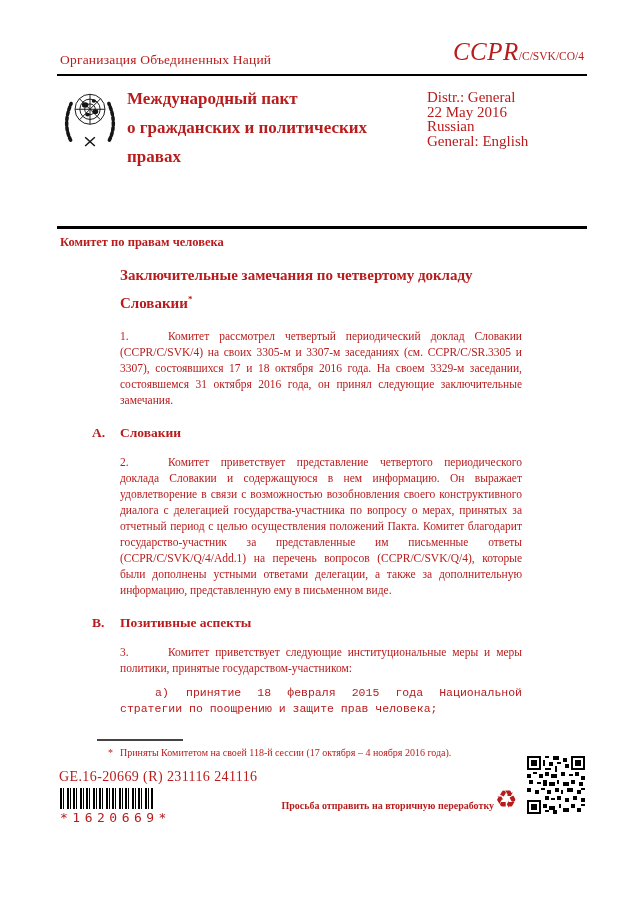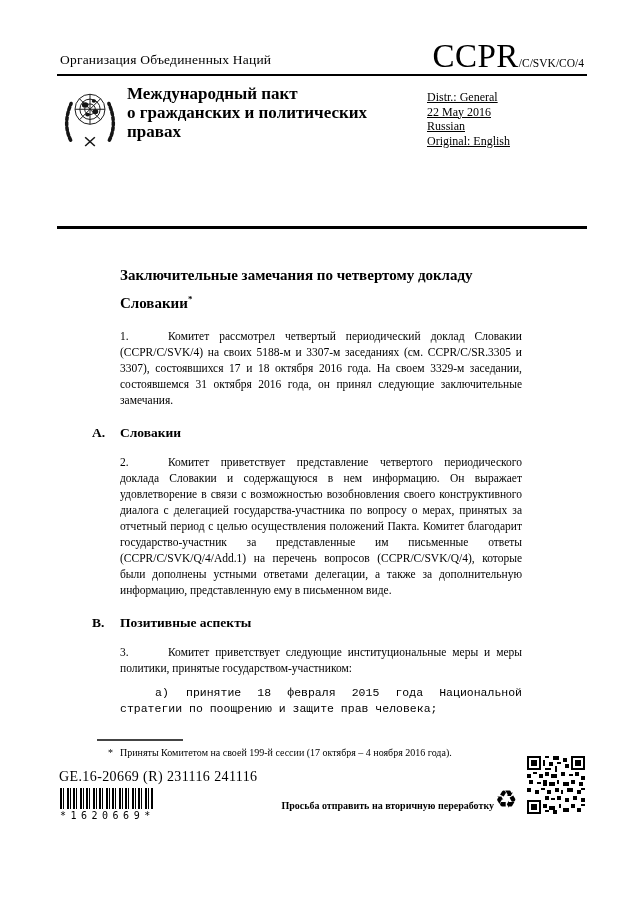--- a/index.html
+++ b/index.html
@@ -1,30 +1,30 @@
 <!DOCTYPE html>
 <html><head>
 <meta charset="utf-8">
 <style>
   html,body{margin:0;padding:0;background:#f2f2f2;}
   .page{
     position:relative;width:640px;height:905px;background:#fff;
-    font-family:"Liberation Serif","DejaVu Serif",serif;color:#000000;
+    font-family:"Liberation Serif","DejaVu Serif",serif;color:#b91c1c;
     overflow:hidden;margin:0 auto;
   }
   
   .org-line{position:absolute;left:60px;top:52px;font-size:13.5px;letter-spacing:.2px;}
   .symbol{position:absolute;right:56px;top:38px;white-space:nowrap;}
-  .symbol .big{font-size:33px;letter-spacing:.5px;}
+  .symbol .big{font-size:25px;letter-spacing:.5px;font-style:italic;}
   .symbol .small{font-size:11.5px;}
   .rule-thin{position:absolute;left:57px;width:530px;top:74px;height:2px;background:#000;}
   .emblem{position:absolute;left:61px;top:85px;}
   .covenant{position:absolute;left:127px;top:84px;font-size:17px;font-weight:bold;
-    line-height:19px;white-space:pre-line;}
-  .distr{position:absolute;left:427px;top:90px;font-size:12px;line-height:14.5px;text-decoration:underline;}
+    line-height:29px;white-space:pre-line;}
+  .distr{position:absolute;left:427px;top:90px;font-size:15px;line-height:14.5px;}
   .rule-thick{position:absolute;left:57px;width:530px;top:226px;height:3px;background:#000;}
   .committee{position:absolute;left:60px;top:235px;font-size:12.5px;font-weight:bold;}
   
   .content{position:absolute;left:120px;top:263px;width:402px;
     font-size:11.5px;line-height:16px;text-align:justify;}
   .doc-title{font-size:15px;line-height:24px;font-weight:bold;margin:0 0 13px 0;text-align:left;}
   .doc-title sup{font-size:9px;vertical-align:super;}
   .num-para{margin:0 0 9px 0;}
   .pnum{display:inline-block;min-width:48px;}
   .section-h{position:relative;font-size:13.5px;font-weight:bold;margin:17px 0 13px 0;text-align:left;}
@@ -36,21 +36,21 @@
   .footnote{position:absolute;left:97px;top:746px;width:440px;font-size:10px;line-height:13px;}
   .fmark{display:inline-block;margin-left:11px;width:12px;}
   .ge{position:absolute;left:59px;top:769px;font-size:14px;letter-spacing:.4px;}
   .barcode{position:absolute;left:60px;top:788px;width:94px;text-align:left;}
   .bars{height:21px;width:94px;background:repeating-linear-gradient(90deg,
       #000 0,#000 2px,#fff 2px,#fff 3px,
       #000 3px,#000 4px,#fff 4px,#fff 7px,
       #000 7px,#000 9px,#fff 9px,#fff 10px,
       #000 10px,#000 11px,#fff 11px,#fff 13px);}
   .barcode-text{font-family:"DejaVu Sans Mono","Liberation Mono",monospace;
-    font-size:10px;letter-spacing:4.5px;margin-top:1px;white-space:nowrap;}
+    font-size:13px;letter-spacing:4.5px;margin-top:1px;white-space:nowrap;}
   .recycle-text{position:absolute;right:146px;top:800px;font-size:10px;font-weight:bold;}
   .recycle-glyph{position:absolute;left:495px;top:786px;font-size:25px;line-height:28px;
     font-family:"DejaVu Sans",sans-serif;}
   .qr{position:absolute;left:527px;top:756px;width:58px;height:58px;}
 </style>
 </head>
 <body>
 
 <div class="page">
 
@@ -85,44 +85,45 @@
       </g>
     </svg>
   </div>
   <div class="covenant">Международный пакт
 о гражданских и политических
 правах</div>
   <div class="distr">
     <div>Distr.: General</div>
     <div>22 May 2016</div>
     <div>Russian</div>
-    <div>Original: English</div>
+    <div>General: English</div>
   </div>
 
   <div class="rule-thick"></div>
+  <div class="committee">Комитет по правам человека</div>
 
   <div class="content">
     <h1 class="doc-title"><span>Заключительные замечания по четвертому докладу Словакии</span><sup>*</sup></h1>
 
-    <p class="num-para"><span class="pnum">1.</span><span>Комитет рассмотрел четвертый периодический доклад Словакии (CCPR/C/SVK/4) на своих 5188-м и 3307-м заседаниях (см. CCPR/C/SR.3305 и 3307), состоявшихся 17 и 18 октября 2016 года. На своем 3329-м заседании, состоявшемся 31 октября 2016 года, он принял следующие заключительные замечания.</span></p>
+    <p class="num-para"><span class="pnum">1.</span><span>Комитет рассмотрел четвертый периодический доклад Словакии (CCPR/C/SVK/4) на своих 3305-м и 3307-м заседаниях (см. CCPR/C/SR.3305 и 3307), состоявшихся 17 и 18 октября 2016 года. На своем 3329-м заседании, состоявшемся 31 октября 2016 года, он принял следующие заключительные замечания.</span></p>
 
     <h2 class="section-h"><span class="letter">A.</span><span>Словакии</span></h2>
 
     <p class="num-para"><span class="pnum">2.</span><span>Комитет приветствует представление четвертого периодического доклада Словакии и содержащуюся в нем информацию. Он выражает удовлетворение в связи с возможностью возобновления своего конструктивного диалога с делегацией государства-участника по вопросу о мерах, принятых за отчетный период с целью осуществления положений Пакта. Комитет благодарит государство-участник за представленные им письменные ответы (CCPR/C/SVK/Q/4/Add.1) на перечень вопросов (CCPR/C/SVK/Q/4), которые были дополнены устными ответами делегации, а также за дополнительную информацию, представленную ему в письменном виде.</span></p>
 
     <h2 class="section-h"><span class="letter">B.</span><span>Позитивные аспекты</span></h2>
 
     <p class="num-para"><span class="pnum">3.</span><span>Комитет приветствует следующие институциональные меры и меры политики, принятые государством-участником:</span></p>
 
     <p class="subitem"><span class="sletter">a)</span><span>принятие 18 февраля 2015 года Национальной стратегии по поощрению и защите прав человека;</span></p>
 
   </div>
 
   <div class="footnote-sep"></div>
-  <div class="footnote"><span class="fmark">*</span><span>Приняты Комитетом на своей 199-й сессии (17 октября – 4 ноября 2016 года).</span></div>
+  <div class="footnote"><span class="fmark">*</span><span>Приняты Комитетом на своей 118-й сессии (17 октября – 4 ноября 2016 года).</span></div>
 
   <div class="ge">GE.16-20669 (R) 231116 241116</div>
 
   <div class="barcode">
     <div class="bars"></div>
     <div class="barcode-text">*1620669*</div>
   </div>
 
   <div class="recycle-text">Просьба отправить на вторичную переработку</div>
   <div class="recycle-glyph">♻</div>

